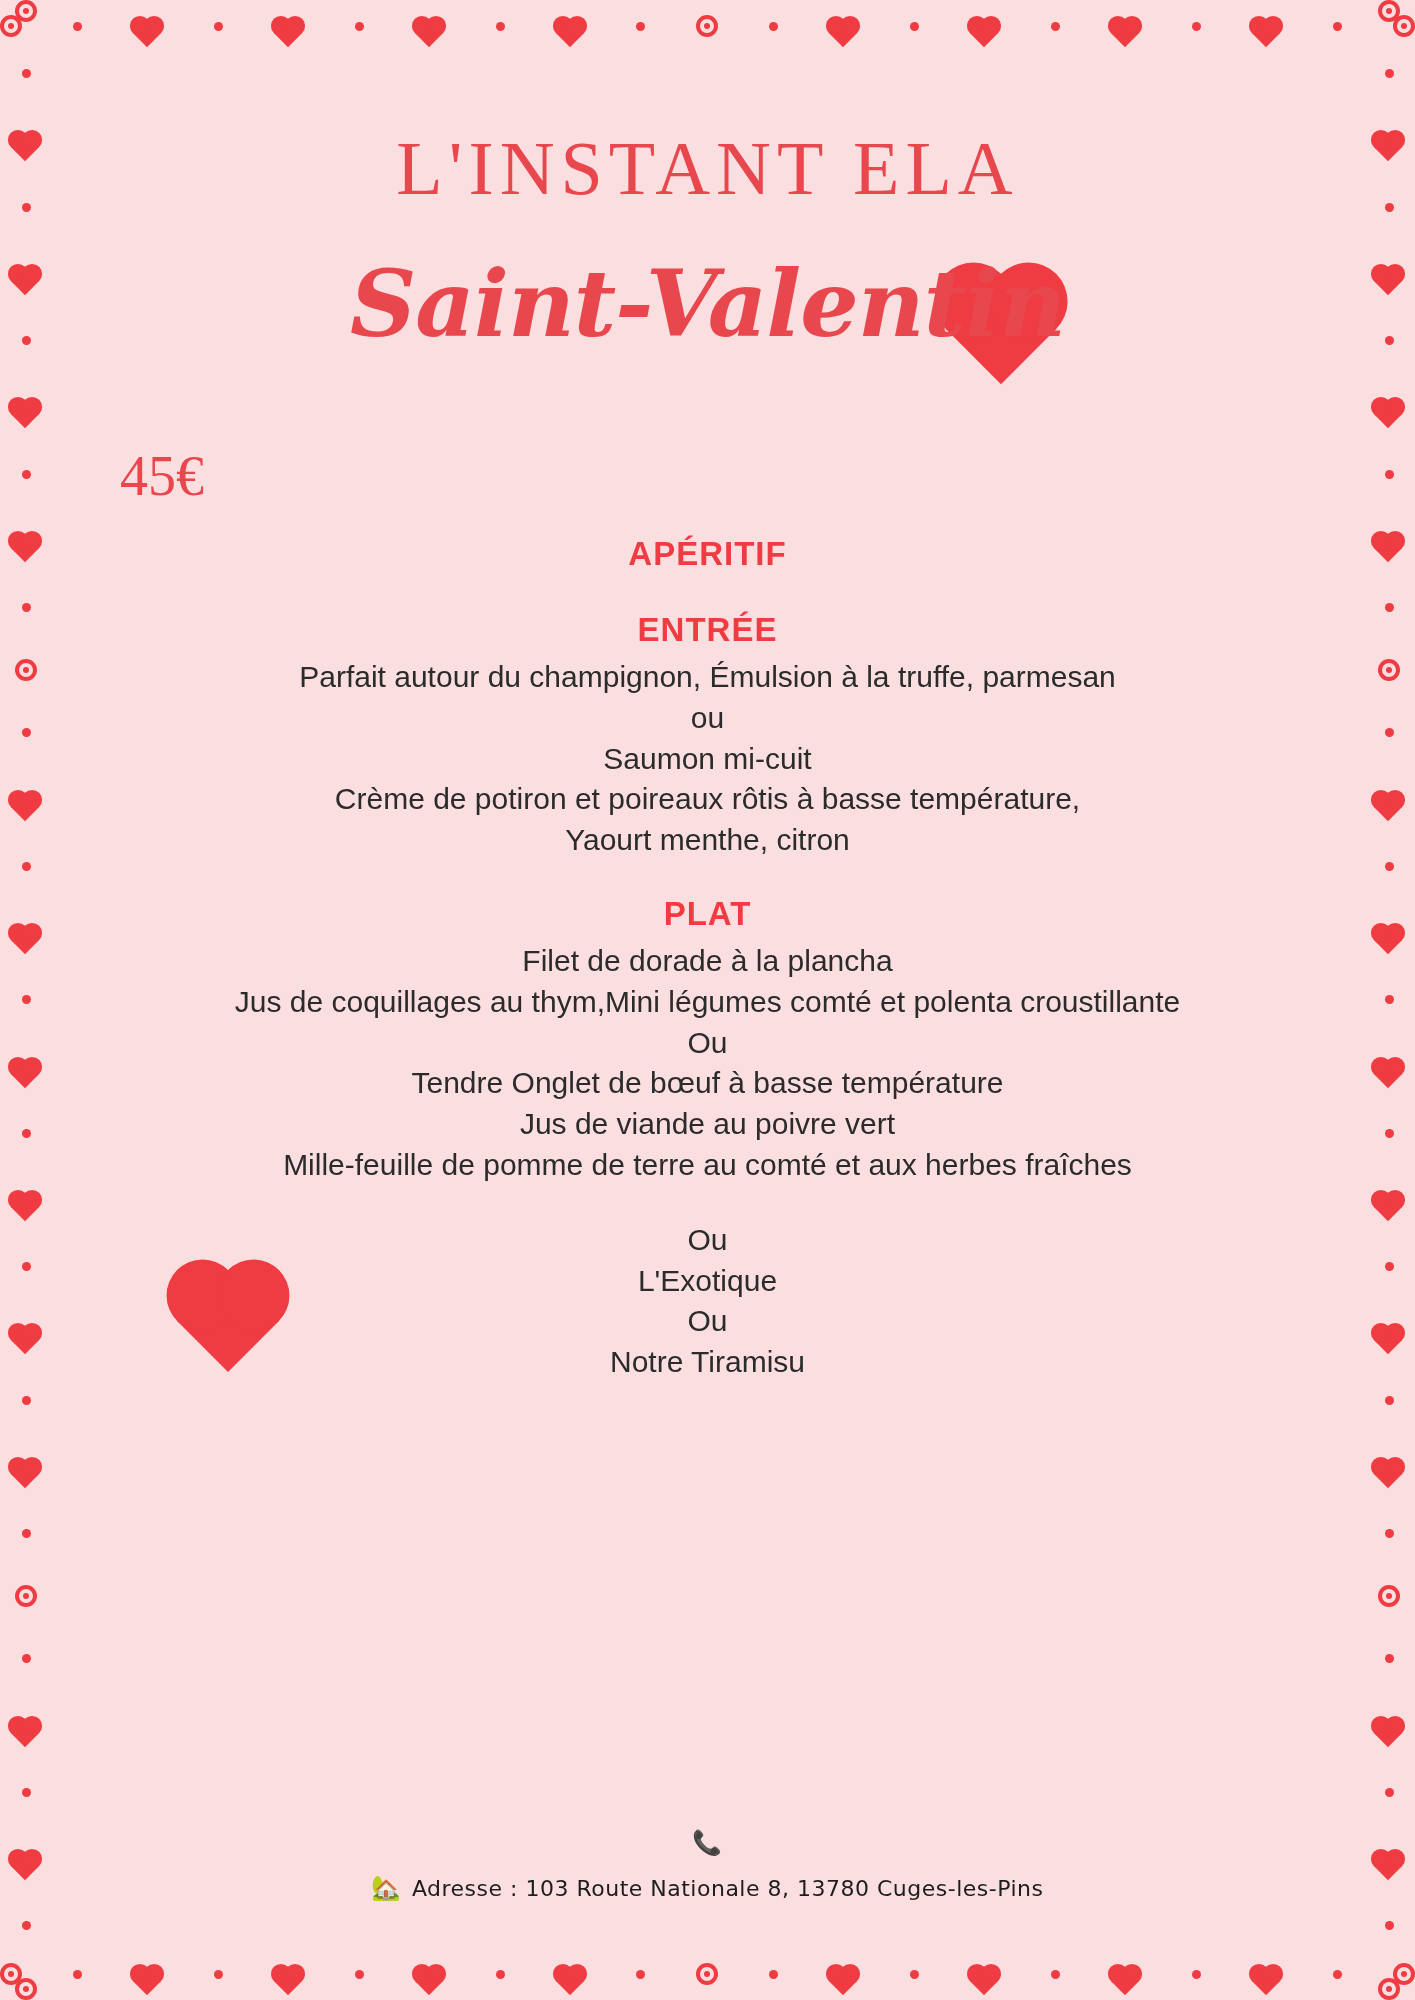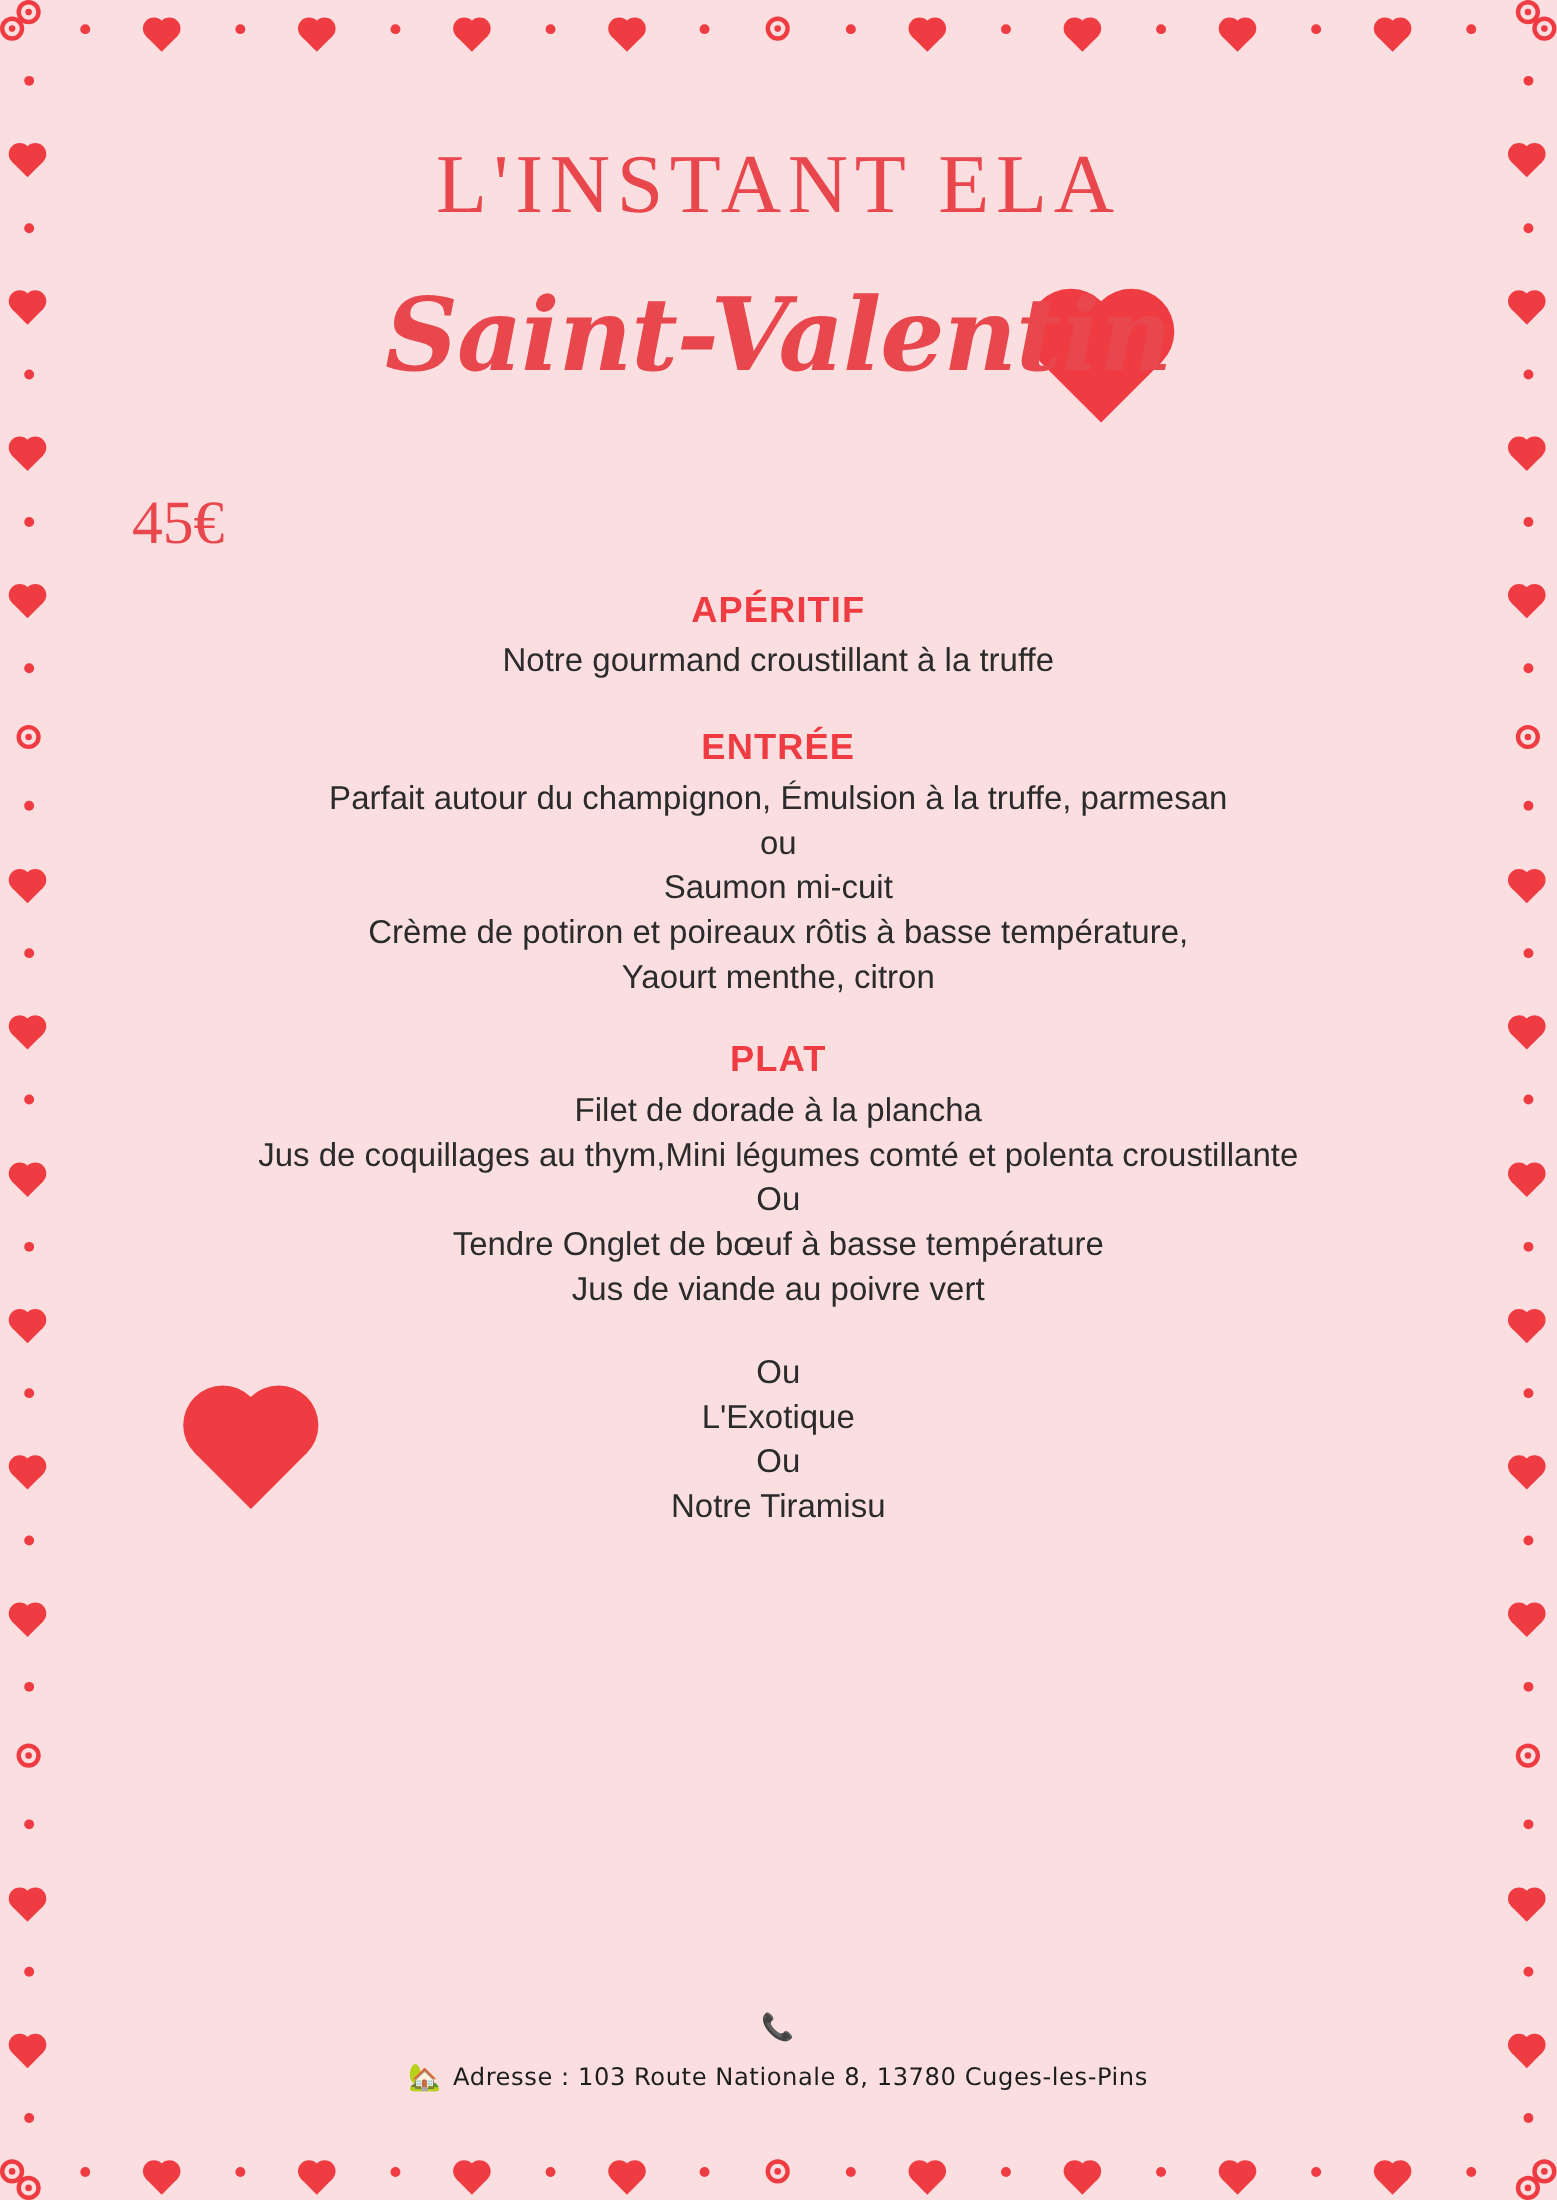--- a/index.html
+++ b/index.html
@@ -396,39 +396,39 @@
 <div class="big-heart" id="heart-bottom-left"></div>
 
 <div class="restaurant-name">L'INSTANT ELA</div>
 <div class="event-title">Saint-Valentin</div>
 <div class="price">45€</div>
 
 <div class="menu">
 
   <div class="section" id="section-aperitif">
     <div class="section-title">APÉRITIF</div>
-    <div class="section-line">Notre gourmand croustillant à la truffe</div>
   </div>
 
   <div class="section" id="section-entree">
     <div class="section-title">ENTRÉE</div>
     <div class="section-line">Parfait autour du champignon, Émulsion à la truffe, parmesan</div>
     <div class="section-line">ou</div>
     <div class="section-line">Saumon mi-cuit</div>
     <div class="section-line">Crème de potiron et poireaux rôtis à basse température,</div>
     <div class="section-line">Yaourt menthe, citron</div>
   </div>
 
   <div class="section" id="section-plat">
     <div class="section-title">PLAT</div>
     <div class="section-line">Filet de dorade à la plancha</div>
     <div class="section-line">Jus de coquillages au thym,Mini légumes comté et polenta croustillante</div>
     <div class="section-line">Ou</div>
     <div class="section-line">Tendre Onglet de bœuf à basse température</div>
     <div class="section-line">Jus de viande au poivre vert</div>
+    <div class="section-line">Mille-feuille de pomme de terre au comté et aux herbes fraîches</div>
   </div>
 
   <div class="section" id="section-dessert">
     <div class="section-line">Ou</div>
     <div class="section-line">L'Exotique</div>
     <div class="section-line">Ou</div>
     <div class="section-line">Notre Tiramisu</div>
   </div>
 
 </div>

